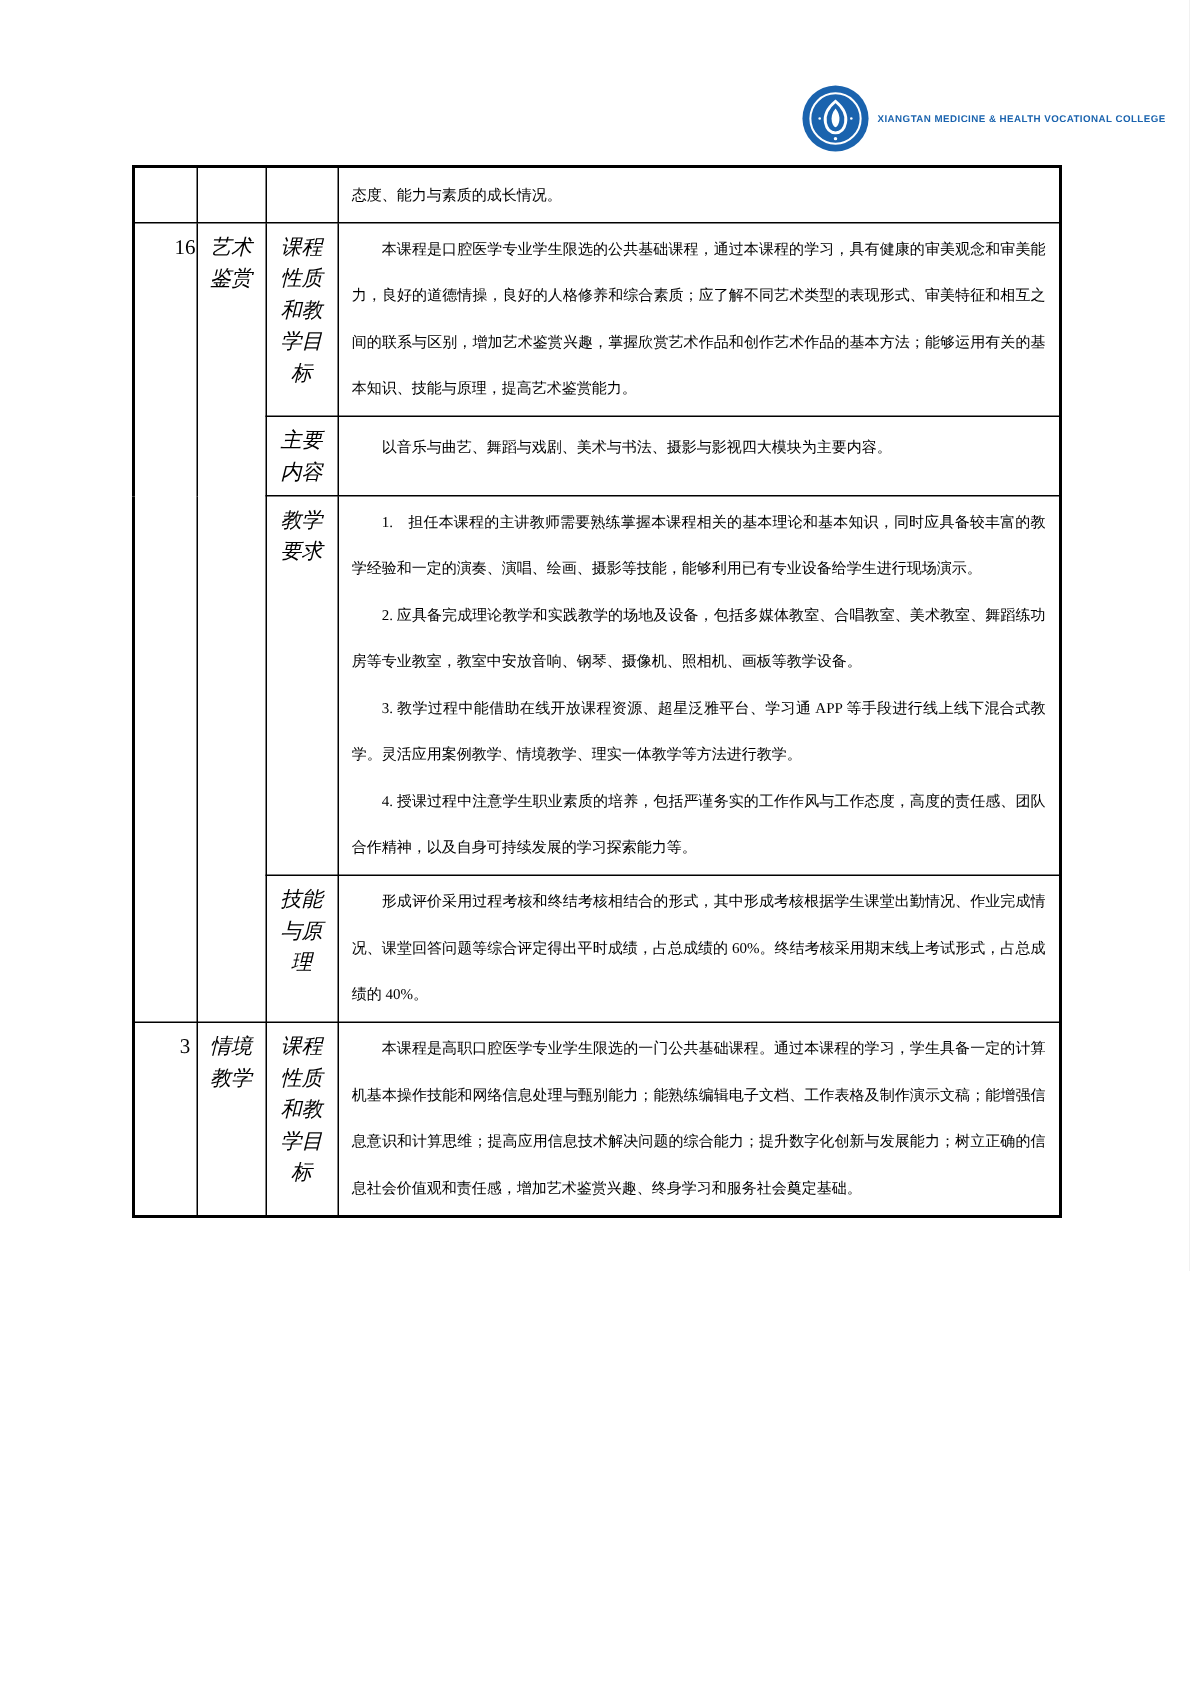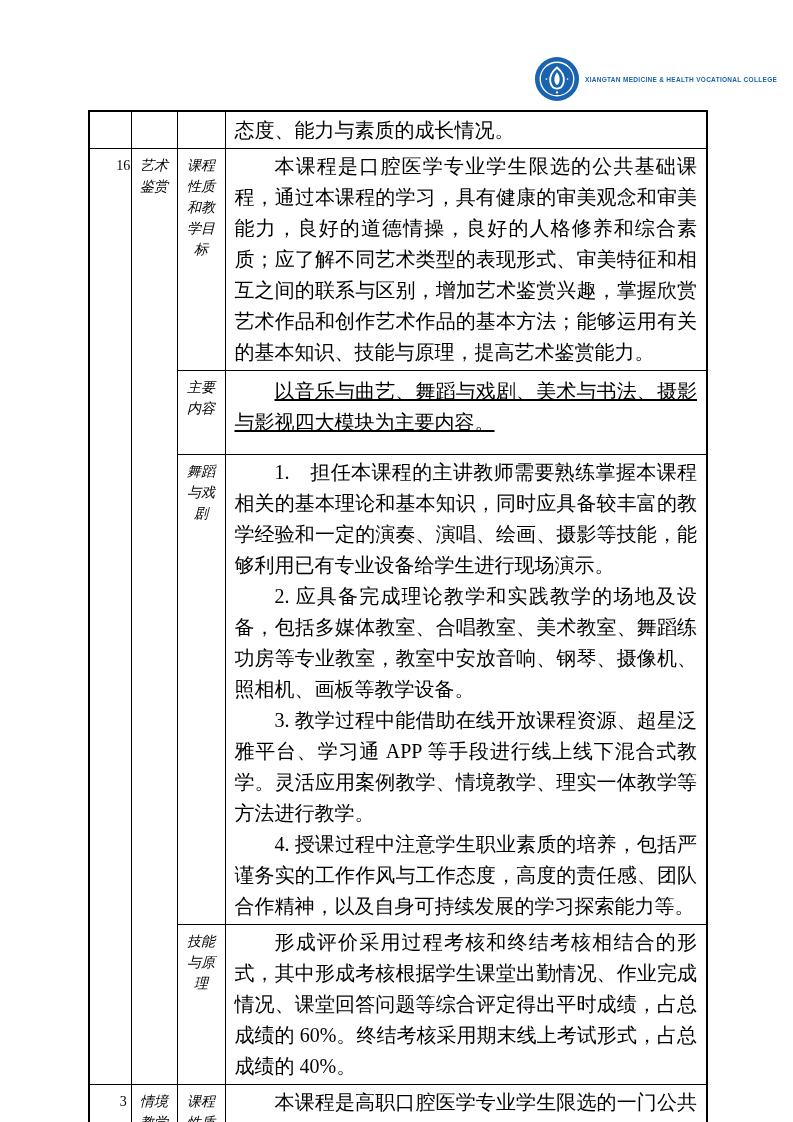--- a/index.html
+++ b/index.html
@@ -29,25 +29,25 @@
     position:absolute; top:110px; left:88px; width:618px;
     border-collapse:collapse; table-layout:fixed;
     border:2px solid #000;
   }
   td { border:1.5px solid #000; vertical-align:top; }
   td.c-no    { text-align:center; font-size:14px; line-height:21px; padding-top:6px;padding-left:26px; }
   td.c-course, td.c-label {
     text-align:center; font-size:14px; line-height:21px;
     padding:6px 6px 2px; word-break:break-all;font-style:italic;
   }
-  td.c-content { padding:2px 9px; font-size:20px; }
+  td.c-content { padding:2px 9px; font-size:10px; }
   td.c-content p { line-height:31px; text-align:justify; text-indent:2em; }
   td.c-content p.no-indent { text-indent:0; }
   tr.tr-cont td.c-content { padding-top:3px; }
-  tr.tr-single td.c-content { padding-top:5px; padding-bottom:16px;text-decoration:underline; }
+  tr.tr-single td.c-content { padding-top:5px; padding-bottom:16px; }
 
   
   .page-number {
     position:absolute; top:1024px; left:0; width:100%;
     text-align:center; font-size:13.5px; color:#222;
   }
 </style>
 </head>
 <body>
 
@@ -94,21 +94,21 @@
           <p>本课程是口腔医学专业学生限选的公共基础课程，通过本课程的学习，具有健康的审美观念和审美能力，良好的道德情操，良好的人格修养和综合素质；应了解不同艺术类型的表现形式、审美特征和相互之间的联系与区别，增加艺术鉴赏兴趣，掌握欣赏艺术作品和创作艺术作品的基本方法；能够运用有关的基本知识、技能与原理，提高艺术鉴赏能力。</p>
         </td>
       </tr>
       <tr class="tr-single">
         <td class="c-label">主要内容</td>
         <td class="c-content">
           <p>以音乐与曲艺、舞蹈与戏剧、美术与书法、摄影与影视四大模块为主要内容。</p>
         </td>
       </tr>
       <tr>
-        <td class="c-label">舞蹈与戏剧</td>
+        <td class="c-label">教学要求</td>
         <td class="c-content">
           <p>1.　担任本课程的主讲教师需要熟练掌握本课程相关的基本理论和基本知识，同时应具备较丰富的教学经验和一定的演奏、演唱、绘画、摄影等技能，能够利用已有专业设备给学生进行现场演示。</p>
           <p>2. 应具备完成理论教学和实践教学的场地及设备，包括多媒体教室、合唱教室、美术教室、舞蹈练功房等专业教室，教室中安放音响、钢琴、摄像机、照相机、画板等教学设备。</p>
           <p>3. 教学过程中能借助在线开放课程资源、超星泛雅平台、学习通 APP 等手段进行线上线下混合式教学。灵活应用案例教学、情境教学、理实一体教学等方法进行教学。</p>
           <p>4. 授课过程中注意学生职业素质的培养，包括严谨务实的工作作风与工作态度，高度的责任感、团队合作精神，以及自身可持续发展的学习探索能力等。</p>
         </td>
       </tr>
       <tr>
         <td class="c-label">技能与原理</td>
         <td class="c-content">

